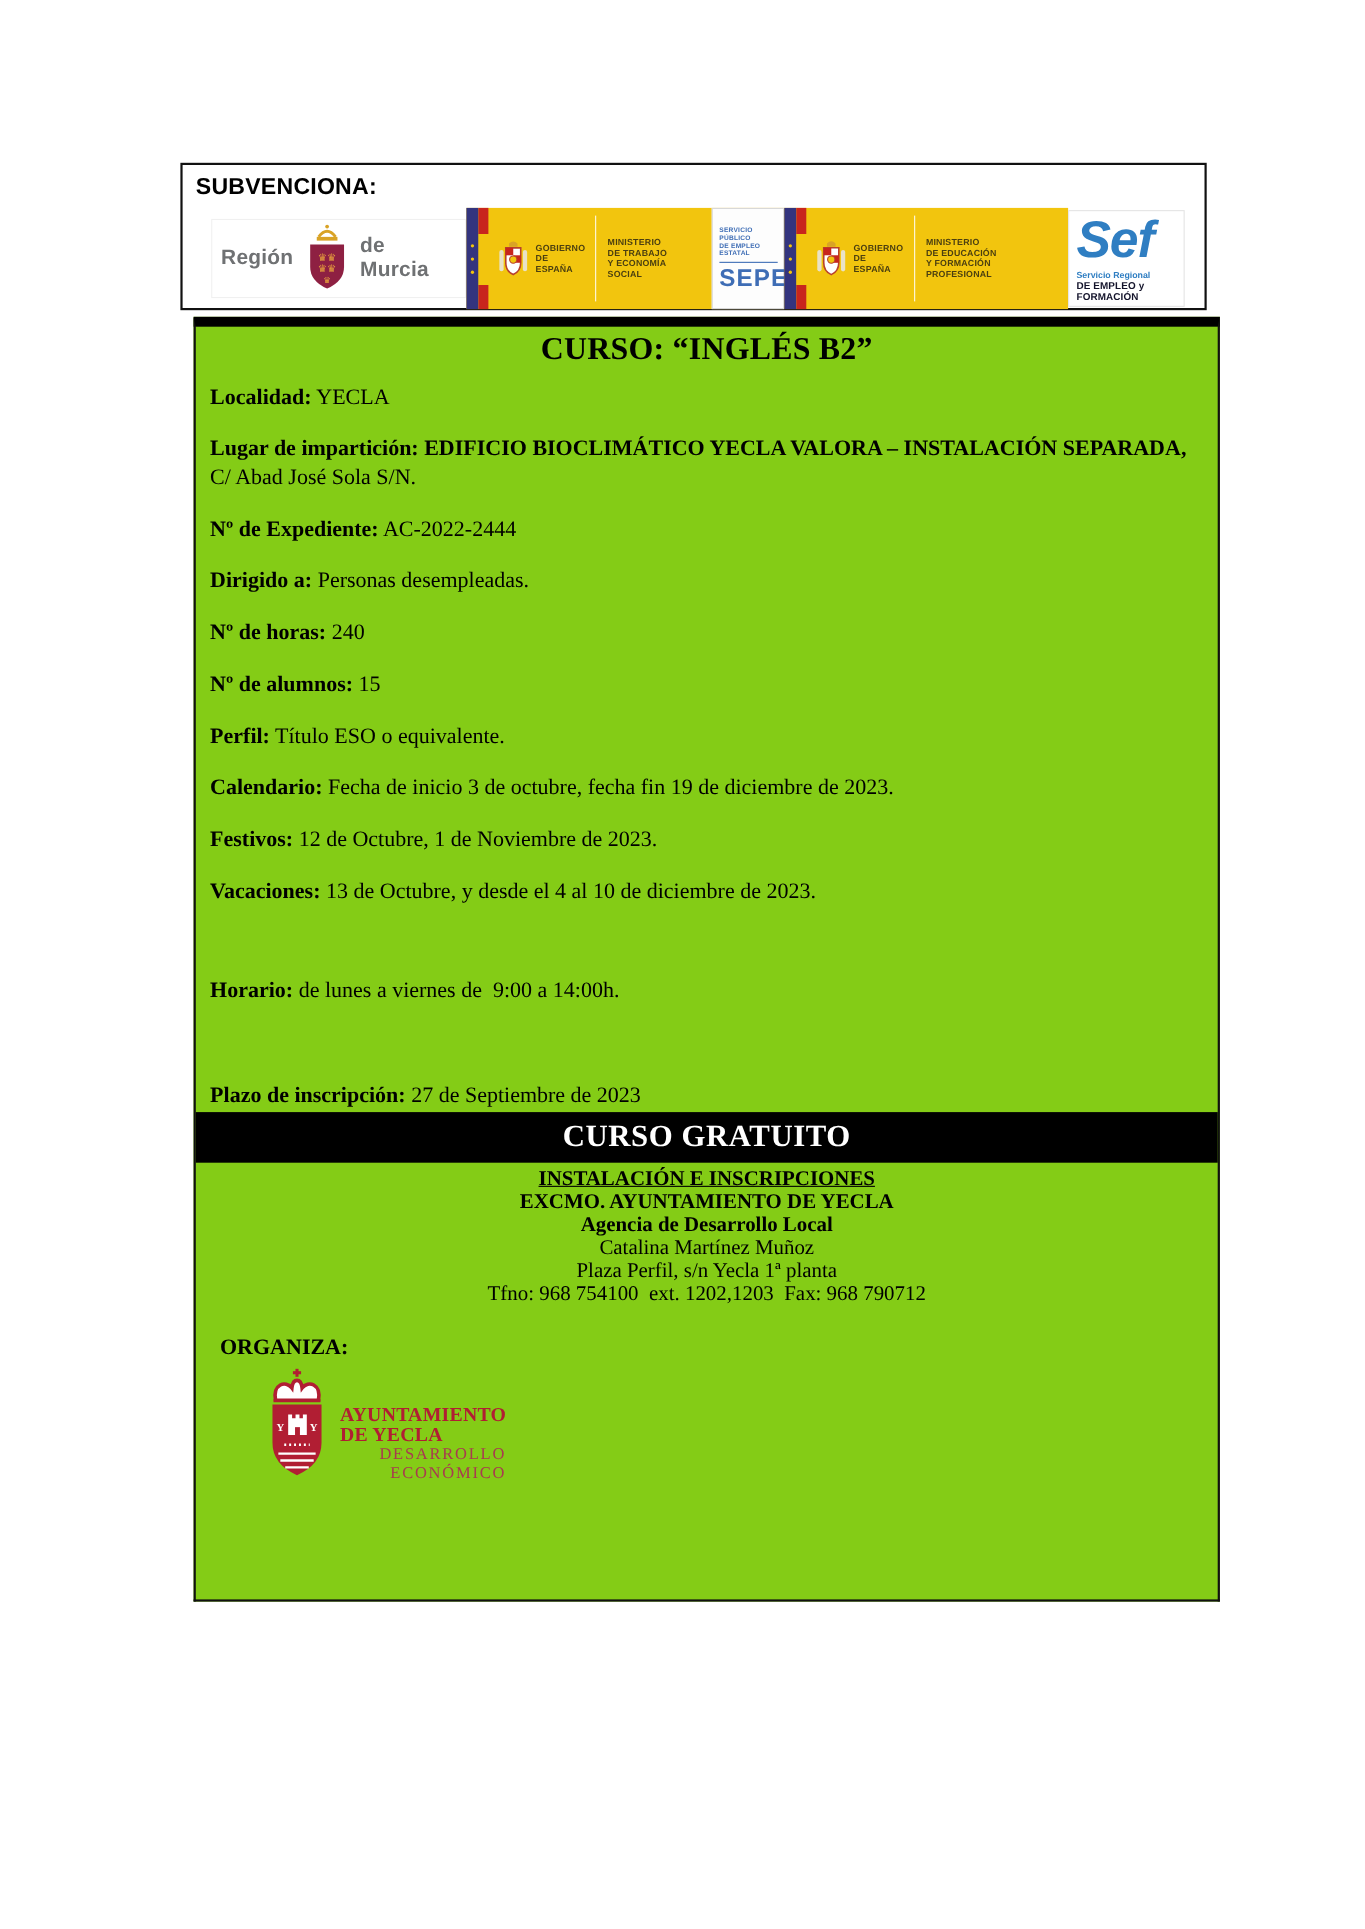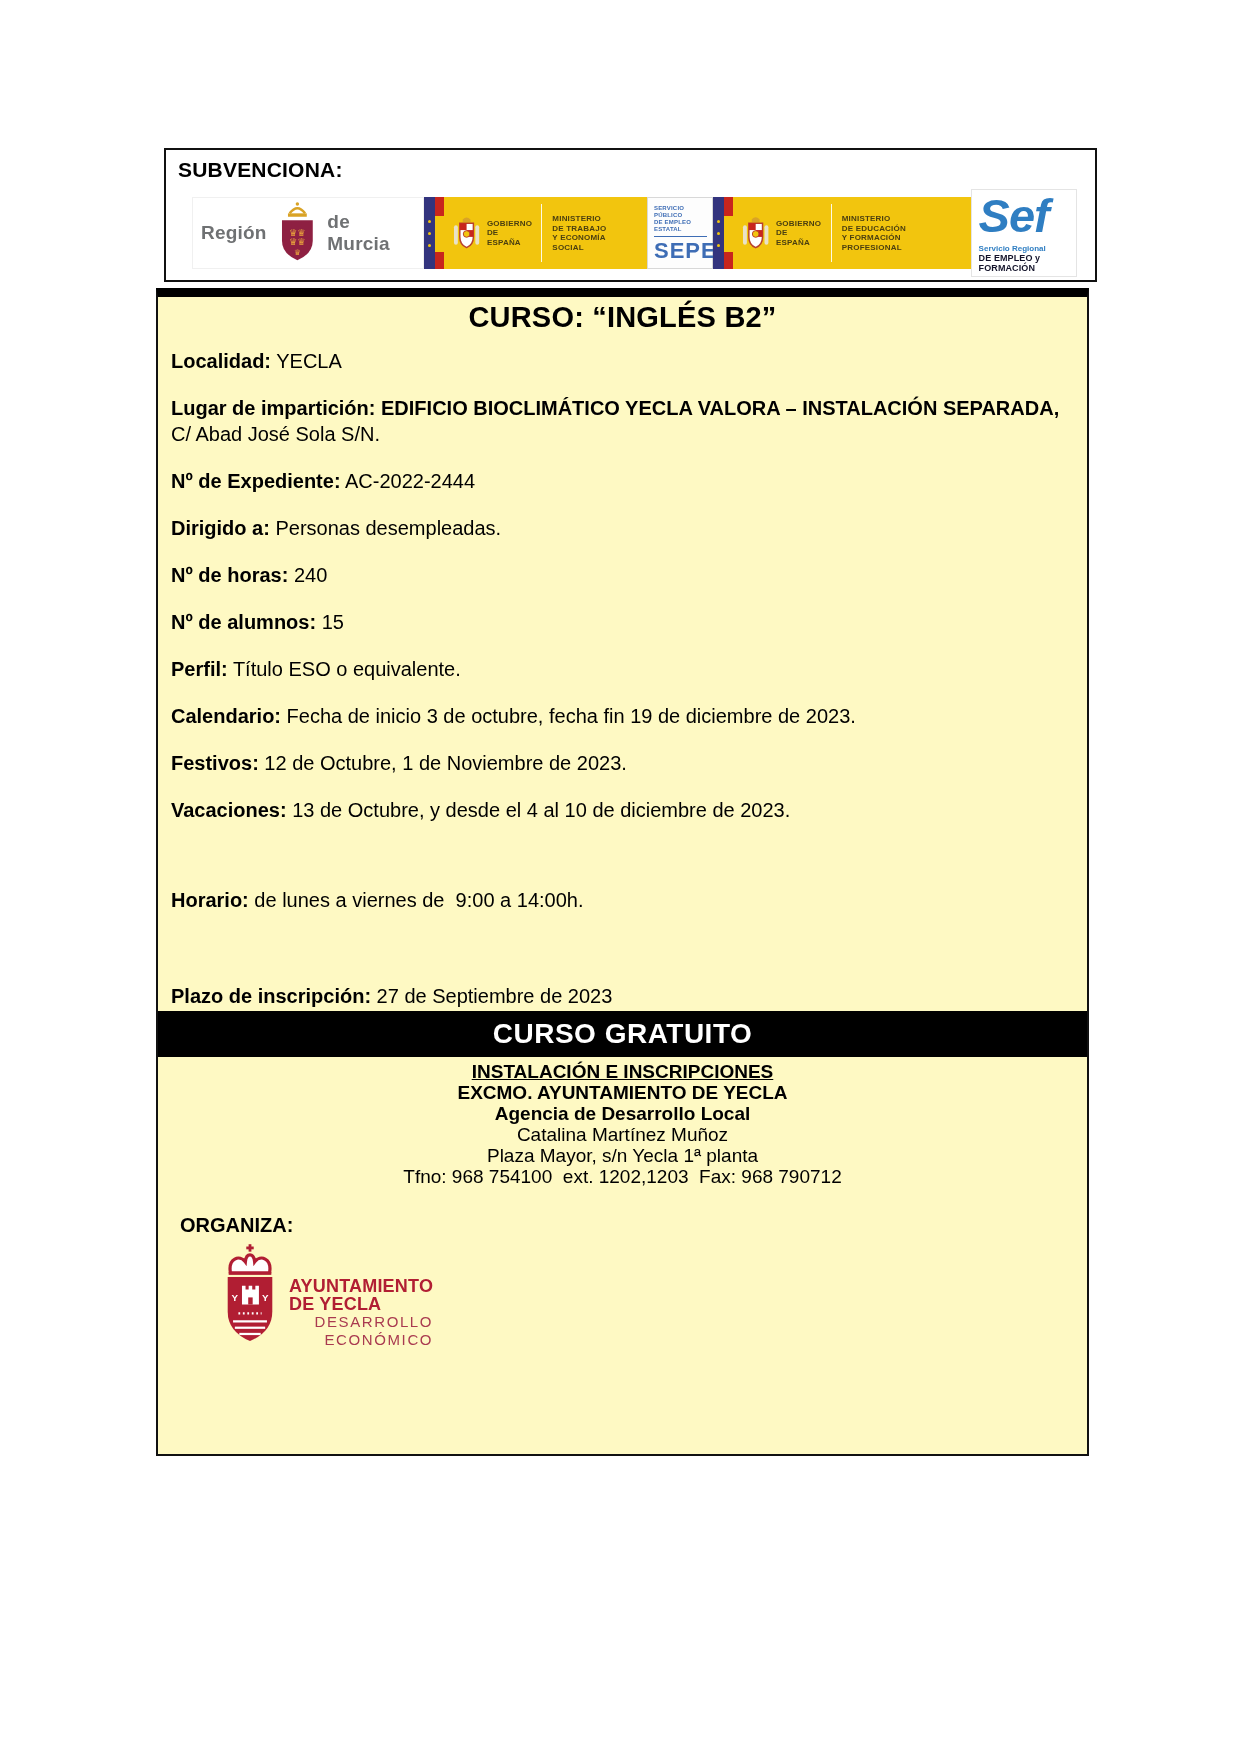--- a/index.html
+++ b/index.html
@@ -10,40 +10,40 @@
   
   .box1{position:absolute;left:164px;top:148px;width:933px;height:134px;border:2px solid #111;box-sizing:border-box;padding:8px 12px 0 12px;background:#fff;}
   .subvenciona{font-size:21px;font-weight:bold;letter-spacing:.2px;}
   .logos-row{display:flex;align-items:center;justify-content:space-between;margin-top:7px;padding:0 6px 0 14px;}
 
   
   .murcia{background:#fff;border:1px solid #f0f0f0;display:flex;align-items:center;gap:9px;padding:4px 8px;height:72px;box-sizing:border-box;}
   .murcia-word{color:#6F7173;font-size:19px;font-weight:600;letter-spacing:.2px;}
 
   
-  .gov{display:flex;align-items:stretch;height:72px;background:#F2C50E;box-sizing:border-box;}
+  .gov{display:flex;align-items:stretch;height:92px;background:#F2C50E;box-sizing:border-box;}
   .navy{width:11px;background:#33347E;display:flex;flex-direction:column;justify-content:center;align-items:center;gap:9px;}
   .navy i{width:3px;height:3px;border-radius:50%;background:#F2C50E;}
   .tricolor{width:9px;background:linear-gradient(#C8251D 0 26%,#F2C50E 26% 76%,#C8251D 76% 100%);}
   .gov-main{display:flex;align-items:center;gap:7px;padding:0 8px 0 9px;}
   .gov-text,.min-text{font-size:8px;line-height:9.5px;font-weight:bold;color:#4B3F10;white-space:pre-line;letter-spacing:.2px;}
   .gov-div{width:1px;background:rgba(255,255,255,.9);margin:7px 0;}
   .min-text{display:flex;align-items:center;padding:0 10px;}
   .sepe-panel{width:66px;background:#fdfdfd;border:1px solid #d8d8d8;box-sizing:border-box;display:flex;flex-direction:column;justify-content:center;padding:5px 5px 4px 6px;}
   .sepe-small{font-size:6px;line-height:7px;font-weight:bold;color:#3E6DB5;letter-spacing:.2px;white-space:pre-line;border-bottom:1px solid #3E6DB5;padding-bottom:3px;margin-bottom:2px;}
   .sepe-word{font-size:22px;font-weight:bold;color:#3E6DB5;letter-spacing:1px;line-height:24px;}
 
   
   .sef{width:108px;height:88px;background:#fff;border:1px solid #e4e4e4;box-sizing:border-box;padding:0 7px;display:flex;flex-direction:column;justify-content:flex-start;}
   .sef-word{font-size:47px;line-height:52px;font-weight:bold;font-style:italic;color:#2F7EC2;letter-spacing:-1px;}
   .sef-l1{font-size:8px;font-weight:bold;color:#2F7EC2;margin-top:2px;}
   .sef-l2{font-size:9px;font-weight:bold;color:#14142b;letter-spacing:.1px;}
 
   
-  .box2{position:absolute;left:156px;top:288px;width:933px;height:1168px;border:2px solid #111;border-top:9px solid #000;box-sizing:border-box;background:#fef9c3;}
+  .box2{position:absolute;left:176px;top:288px;width:933px;height:1168px;border:2px solid #111;border-top:9px solid #000;box-sizing:border-box;background:#84cc16;font-family:Liberation Serif, serif;}
   .title{font-size:29px;font-weight:bold;text-align:center;margin:4px 0 0 0;letter-spacing:.2px;}
   .fields{padding:0 13px;font-size:20px;}
   .field{margin:21px 0 0 0;line-height:26px;white-space:pre-wrap;}
   .field.center{text-align:left;}
   .free-bar{margin-top:2px;height:46px;background:#000;color:#fff;display:flex;align-items:center;justify-content:center;font-size:28px;font-weight:bold;letter-spacing:.5px;}
   .info{margin-top:4px;text-align:center;font-size:19px;line-height:21px;}
   .info .line{white-space:pre-wrap;}
   .organiza{margin:27px 0 0 22px;font-size:20px;font-weight:bold;}
 
   
@@ -161,21 +161,21 @@
 
   <div class="free-bar">
     <span>CURSO GRATUITO</span>
   </div>
 
   <div class="info">
       <div class="line b u">INSTALACIÓN E INSCRIPCIONES</div>
       <div class="line b">EXCMO. AYUNTAMIENTO DE YECLA</div>
       <div class="line b">Agencia de Desarrollo Local</div>
       <div class="line">Catalina Martínez Muñoz</div>
-      <div class="line">Plaza Mayor, s/n Yecla 1ª planta</div>
+      <div class="line">Plaza Perfil, s/n Yecla 1ª planta</div>
       <div class="line">Tfno: 968 754100  ext. 1202,1203  Fax: 968 790712</div>
     </div>
 
   <div class="organiza">ORGANIZA:</div>
 
   <div class="yecla">
     <div class="emblem">
       <svg width="52" height="32" viewBox="0 0 56 34" aria-hidden="true">
         <rect x="26.5" y="0" width="3" height="8" fill="#B11E33"></rect>
         <rect x="24" y="2.5" width="8" height="3" fill="#B11E33"></rect>

